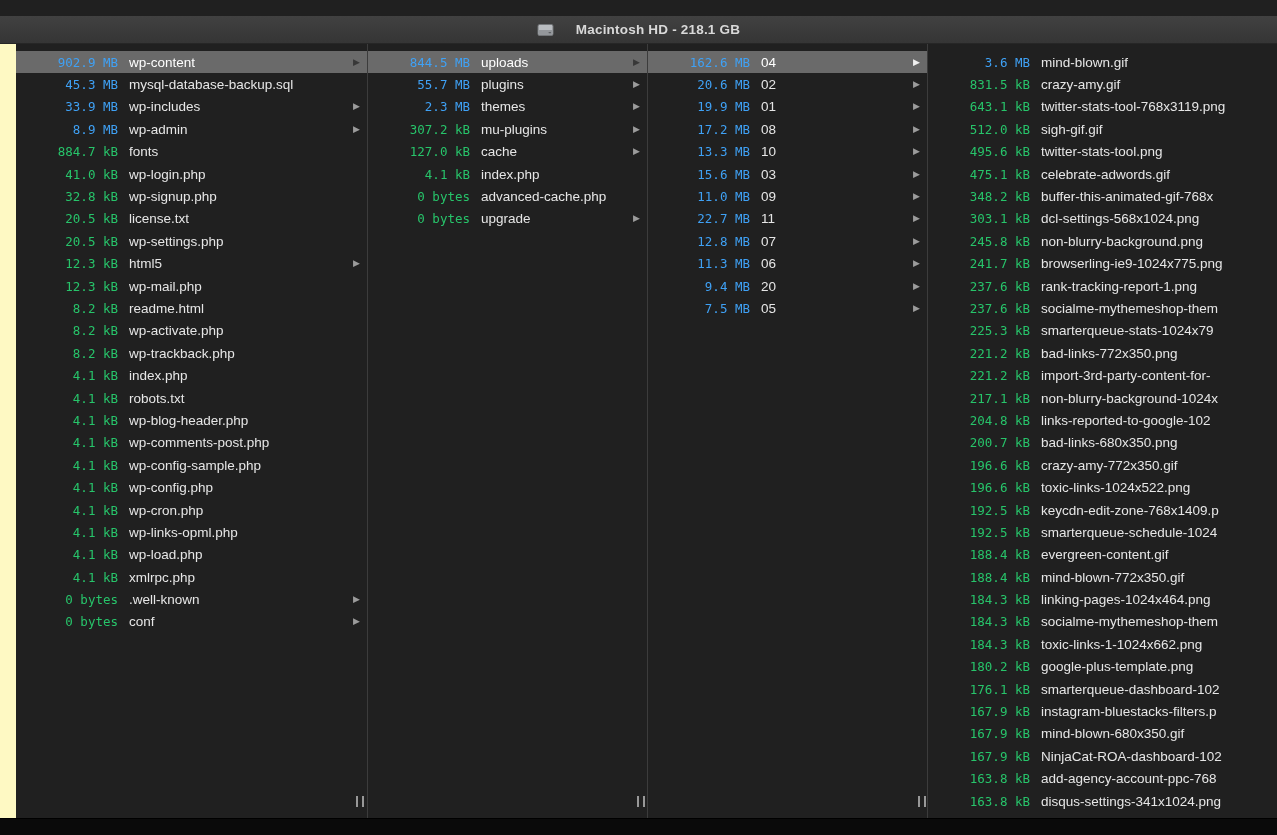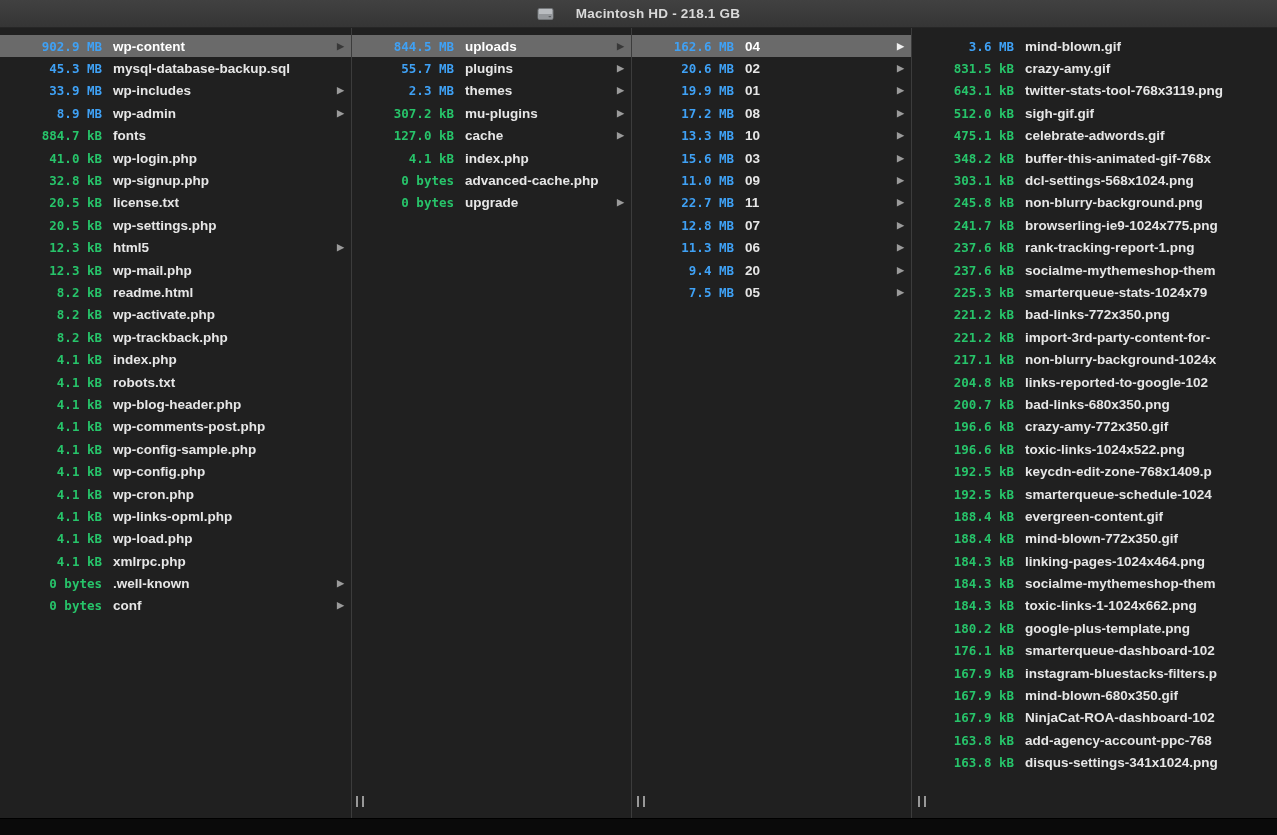--- a/index.html
+++ b/index.html
@@ -6,27 +6,27 @@
   html,body { width:1277px; height:835px; overflow:hidden; background:#000; }
   body { font-family:"Liberation Sans", sans-serif; }
 
   .window { width:1277px; height:835px; display:flex; flex-direction:column; background:#202020; }
 
   
   .titlebar {
     height:28px; flex:none;
     background:linear-gradient(#414141,#353535);
     border-bottom:1px solid #262626;
-    display:flex; align-items:center; justify-content:center; gap:22px;
+    display:flex; align-items:center; justify-content:center; gap:22px;margin-top:16px;
   }
   .titlebar .title { color:#d9d9d9; font-size:13.5px; font-weight:700; letter-spacing:.2px; }
   .disk-icon { display:inline-flex; align-items:center; }
 
   
-  .browser { flex:1; display:flex; background:#fef9c3; padding-left:0; overflow:hidden; position:relative;font-weight:bold; }
+  .browser { flex:1; display:flex; background:#fef9c3; padding-left:16px; overflow:hidden; position:relative; }
   .pane { position:relative; height:100%; background:#202020; border-right:1px solid #3c3c3c; flex:none; overflow:hidden; }
   .pane.last { flex:1 1 auto; border-right:none; }
   .rows { padding-top:7px; }
 
   .row { display:flex; align-items:center; height:22.4px; padding:0 4px 0 2px; }
   .row.selected { background:var(--sel, #6a6a6a); }
 
   .size {
     width:100px; flex:none; text-align:right;
     font-family:"DejaVu Sans Mono", monospace; font-size:12.5px;
@@ -325,20 +325,25 @@
             <span class="size kb">643.1 kB</span>
             <span class="fname">twitter-stats-tool-768x3119.png</span>
             <span class="tri"></span>
           </div>
           <div class="row">
             <span class="size kb">512.0 kB</span>
             <span class="fname">sigh-gif.gif</span>
             <span class="tri"></span>
           </div>
           <div class="row">
+            <span class="size kb">495.6 kB</span>
+            <span class="fname">twitter-stats-tool.png</span>
+            <span class="tri"></span>
+          </div>
+          <div class="row">
             <span class="size kb">475.1 kB</span>
             <span class="fname">celebrate-adwords.gif</span>
             <span class="tri"></span>
           </div>
           <div class="row">
             <span class="size kb">348.2 kB</span>
             <span class="fname">buffer-this-animated-gif-768x</span>
             <span class="tri"></span>
           </div>
           <div class="row">

